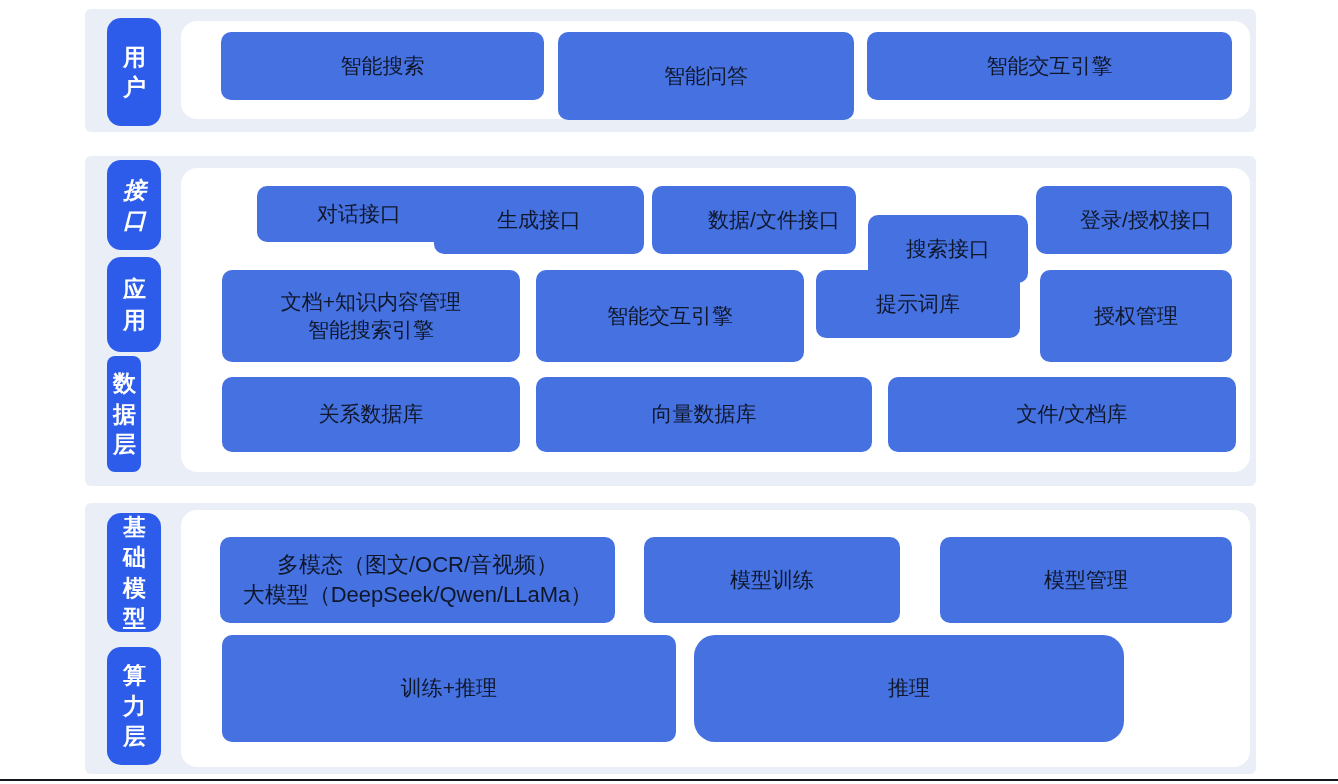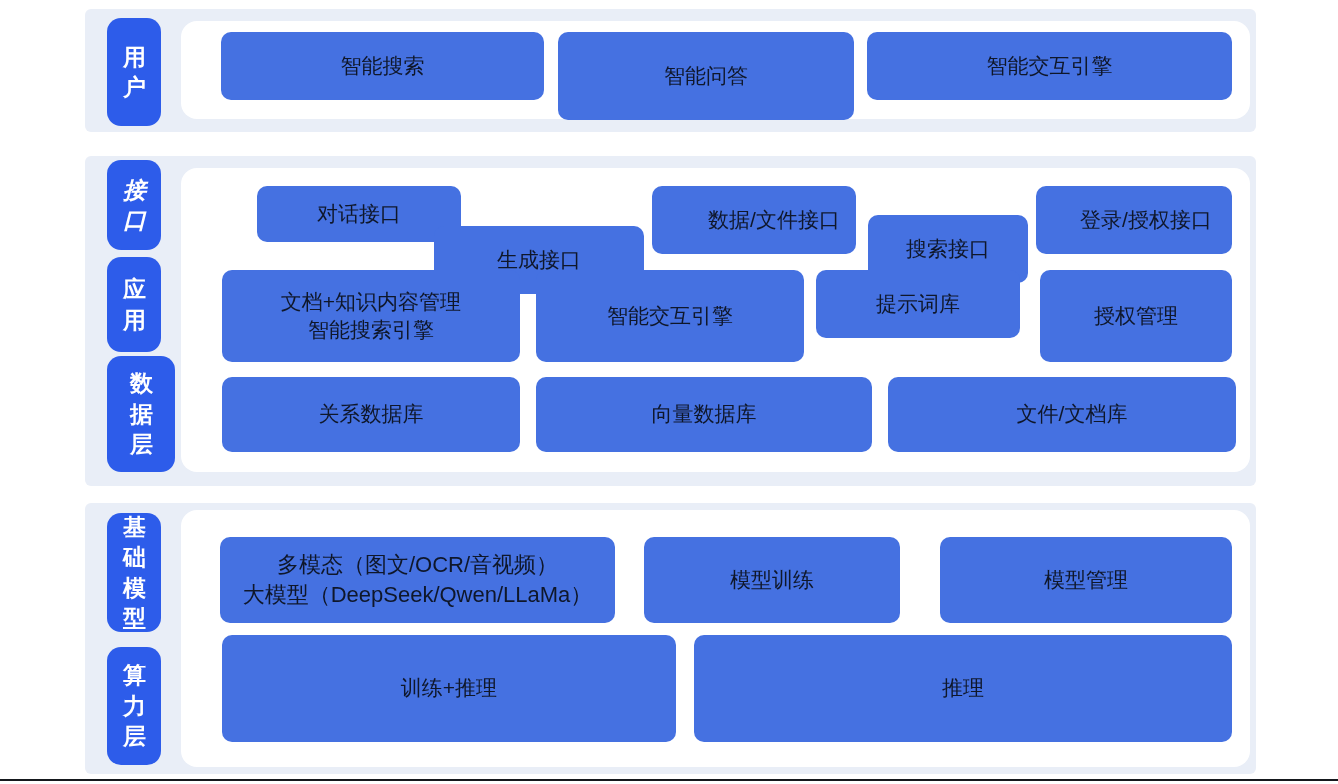--- a/index.html
+++ b/index.html
@@ -46,28 +46,28 @@
 
 <div class="abs band" style="left:85px;top:156px;width:1171px;height:330px;"></div>
 <div class="abs panel" style="left:181px;top:168px;width:1069px;height:304px;"></div>
 
 <div class="abs tab" style="left:107px;top:160px;width:54px;height:90px;font-style:italic;">
   <div class="tab-label">接口</div>
 </div>
 <div class="abs tab" style="left:107px;top:257px;width:54px;height:95px;">
   <div class="tab-label">应用</div>
 </div>
-<div class="abs tab" style="left:107px;top:356px;width:68px;height:116px;">
+<div class="abs tab" style="left:107px;top:356px;width:34px;height:116px;border-radius:8px;">
   <div class="tab-label">数据层</div>
 </div>
 
 <div class="abs box" style="left:221px;top:186px;width:204px;height:56px;margin-left:36px;">
   <span>对话接口</span>
 </div>
-<div class="abs box" style="left:434px;top:186px;width:210px;height:68px;margin-top:40px;">
+<div class="abs box" style="left:434px;top:186px;width:210px;height:68px;">
   <span>生成接口</span>
 </div>
 <div class="abs box" style="left:652px;top:186px;width:204px;height:68px;padding-left:40px;">
   <span>数据/文件接口</span>
 </div>
 <div class="abs box" style="left:868px;top:186px;width:160px;height:68px;margin-top:29px;">
   <span>搜索接口</span>
 </div>
 <div class="abs box" style="left:1036px;top:186px;width:196px;height:68px;padding-left:24px;">
   <span>登录/授权接口</span>
@@ -114,17 +114,17 @@
 <div class="abs box" style="left:644px;top:537px;width:256px;height:86px;">
   <span>模型训练</span>
 </div>
 <div class="abs box" style="left:940px;top:537px;width:292px;height:86px;">
   <span>模型管理</span>
 </div>
 
 <div class="abs box" style="left:222px;top:635px;width:454px;height:107px;">
   <span>训练+推理</span>
 </div>
-<div class="abs box" style="left:694px;top:635px;width:538px;height:107px;">
+<div class="abs box" style="left:694px;top:635px;width:430px;height:107px;border-radius:21px;">
   <span>推理</span>
 </div>
 
 <div class="abs bottom-line" style="left:0;top:779px;width:1338px;height:2px;"></div>
 
 </body></html>

